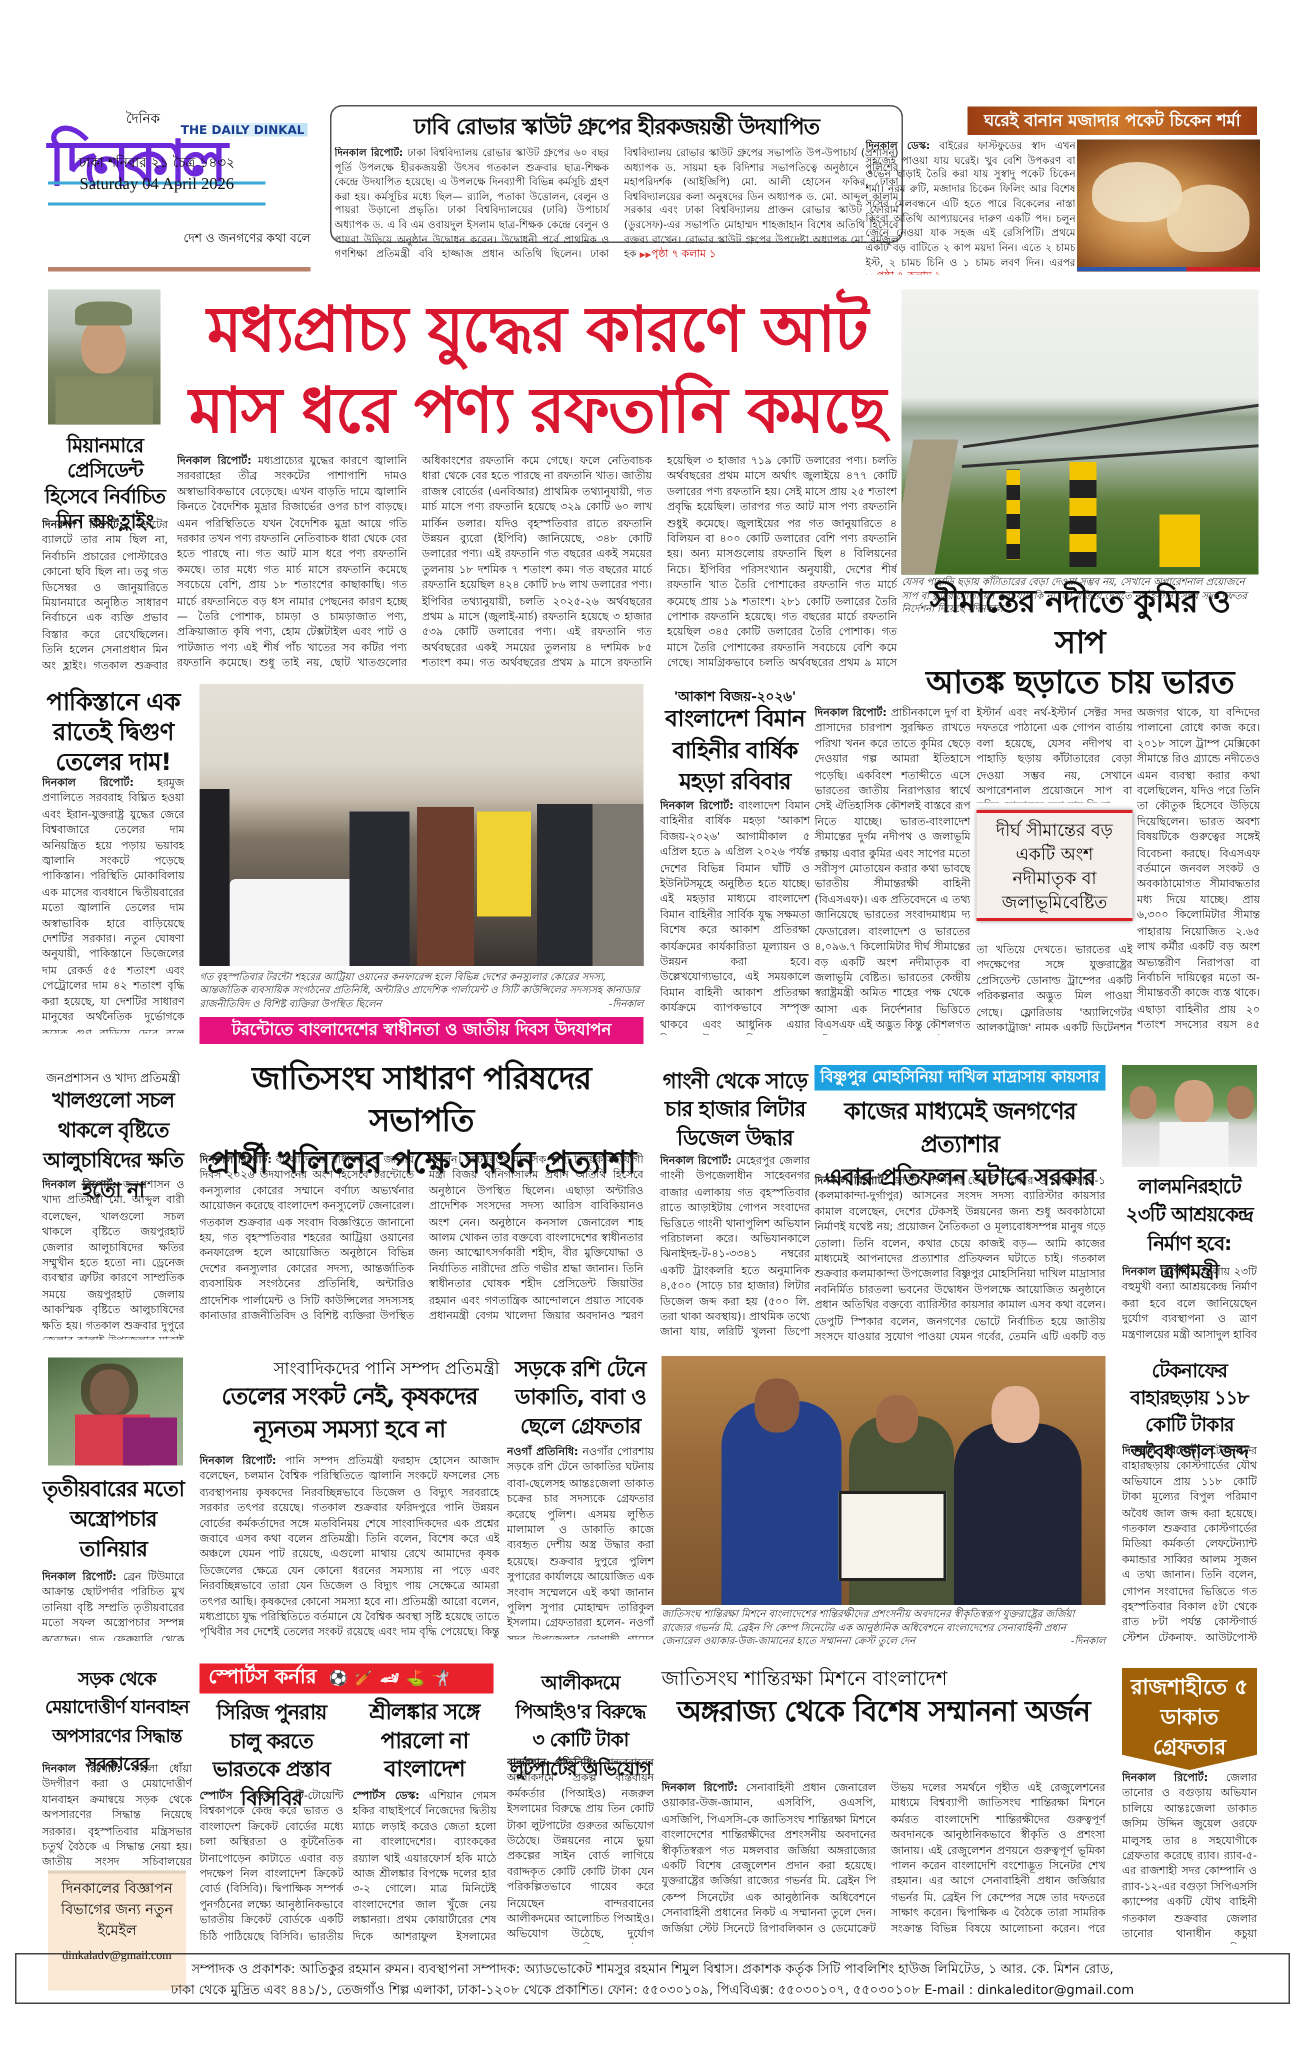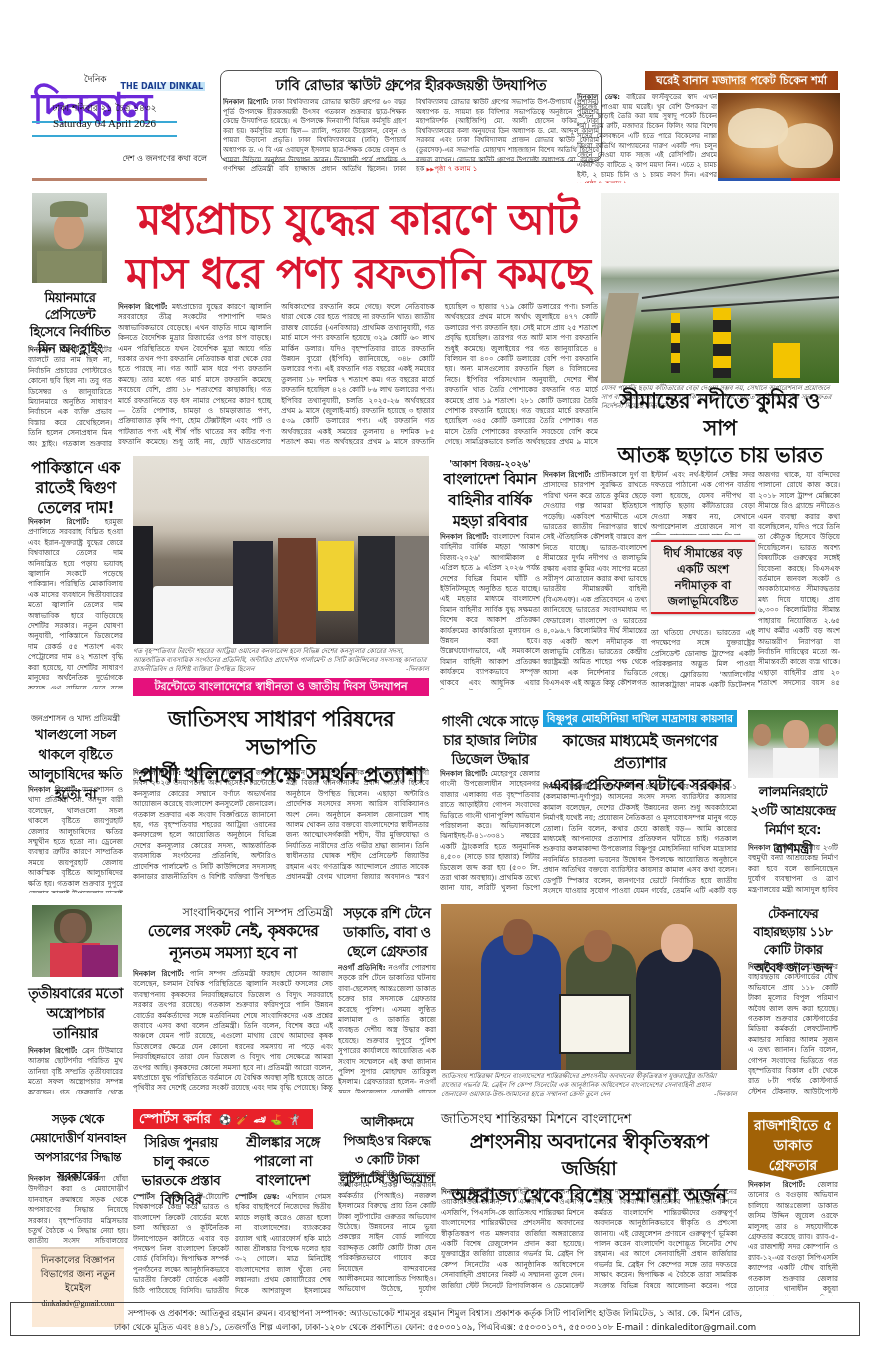--- a/index.html
+++ b/index.html
@@ -139,21 +139,21 @@
   <b>দিনকাল রিপোর্ট:</b>
   <span>বাংলাদেশ বিমান বাহিনীর বার্ষিক মহড়া 'আকাশ বিজয়-২০২৬' আগামীকাল ৫ এপ্রিল হতে ৯ এপ্রিল ২০২৬ পর্যন্ত দেশের বিভিন্ন বিমান ঘাঁটি ও ইউনিটসমূহে অনুষ্ঠিত হতে যাচ্ছে। এই মহড়ার মাধ্যমে বাংলাদেশ বিমান বাহিনীর সার্বিক যুদ্ধ সক্ষমতা বিশেষ করে আকাশ প্রতিরক্ষা কার্যক্রমের কার্যকারিতা মূল্যায়ন ও উন্নয়ন করা হবে। উল্লেখযোগ্যভাবে, এই সময়কালে বিমান বাহিনী আকাশ প্রতিরক্ষা কার্যক্রমে ব্যাপকভাবে সম্পৃক্ত থাকবে এবং আধুনিক এয়ার ডিফেন্স কৌশল, সমন্বিত অপারেশন এবং দ্রুত প্রতিক্রিয়া ব্যবস্থার ওপর বিশেষ গুরুত্ব প্রদান করা হবে।</span>
   
 </div>
 
 <div class="abs body-text" style="left:543px;top:470px;width:104px;height:220px;overflow:hidden">
   <b>দিনকাল রিপোর্ট:</b>
   <span>প্রাচীনকালে দুর্গ বা প্রাসাদের চারপাশ সুরক্ষিত রাখতে পরিখা খনন করে তাতে কুমির ছেড়ে দেওয়ার গল্প আমরা ইতিহাসে পড়েছি। একবিংশ শতাব্দীতে এসে ভারতের জাতীয় নিরাপত্তার স্বার্থে সেই ঐতিহাসিক কৌশলই বাস্তবে রূপ নিতে যাচ্ছে। ভারত-বাংলাদেশ সীমান্তের দুর্গম নদীপথ ও জলাভূমি রক্ষায় এবার কুমির এবং সাপের মতো সরীসৃপ মোতায়েন করার কথা ভাবছে ভারতীয় সীমান্তরক্ষী বাহিনী (বিএসএফ)। এক প্রতিবেদনে এ তথ্য জানিয়েছে ভারতের সংবাদমাধ্যম দ্য ফেডারেল। বাংলাদেশ ও ভারতের ৪,০৯৬.৭ কিলোমিটার দীর্ঘ সীমান্তের বড় একটি অংশ নদীমাতৃক বা জলাভূমি বেষ্টিত। ভারতের কেন্দ্রীয় স্বরাষ্ট্রমন্ত্রী অমিত শাহের পক্ষ থেকে আসা এক নির্দেশনার ভিত্তিতে বিএসএফ এই অদ্ভুত কিন্তু কৌশলগত পরিকল্পনার সম্ভাব্যতা যাচাই শুরু করেছে। গত ২৬ মার্চ বিএসএফের</span>
 </div>
 <div class="abs body-text" style="left:651px;top:470px;width:104px;height:65px;overflow:hidden">ইস্টার্ন এবং নর্থ-ইস্টার্ন সেক্টর সদর দফতরে পাঠানো এক গোপন বার্তায় বলা হয়েছে, যেসব নদীপথ বা পাহাড়ি ছড়ায় কাঁটাতারের বেড়া দেওয়া সম্ভব নয়, সেখানে অপারেশনাল প্রয়োজনে সাপ বা কুমির মোতায়েন করা যায় কি না,</div>
-<div class="abs box-shadow" style="left:651px;top:540px;width:104px;height:74px;border-top:2px solid #d92128;border-bottom:2px solid #d92128;display:flex;align-items:center;justify-content:center;text-align:center;font-size:11.5px;line-height:16px;font-weight:bold;padding:0 6px">দীর্ঘ সীমান্তের বড় একটি অংশ নদীমাতৃক বা জলাভূমিবেষ্টিত</div>
+<div class="abs box-shadow" style="left:651px;top:540px;width:104px;height:74px;border-top:2px solid #d92128;border-bottom:2px solid #d92128;display:flex;align-items:center;justify-content:center;text-align:center;font-size:11.5px;line-height:16px;font-weight:normal;padding:0 6px">দীর্ঘ সীমান্তের বড় একটি অংশ নদীমাতৃক বা জলাভূমিবেষ্টিত</div>
 <div class="abs body-text" style="left:651px;top:628px;width:104px;height:62px;overflow:hidden">তা খতিয়ে দেখতে। ভারতের এই পদক্ষেপের সঙ্গে যুক্তরাষ্ট্রের প্রেসিডেন্ট ডোনাল্ড ট্রাম্পের একটি পরিকল্পনার অদ্ভুত মিল পাওয়া গেছে। ফ্লোরিডায় 'অ্যালিগেটর আলকাট্রাজ' নামক একটি ডিটেনশন সেন্টারের চারপাশে প্রাকৃতিকভাবেই কুমির ও</div>
 <div class="abs body-text" style="left:758px;top:470px;width:82px;height:220px;overflow:hidden">
   <span>অজগর থাকে, যা বন্দিদের পালানো রোধে কাজ করে। ২০১৮ সালে ট্রাম্প মেক্সিকো সীমান্তে রিও গ্র্যান্ডে নদীতেও এমন ব্যবস্থা করার কথা বলেছিলেন, যদিও পরে তিনি তা কৌতুক হিসেবে উড়িয়ে দিয়েছিলেন। ভারত অবশ্য বিষয়টিকে গুরুত্বের সঙ্গেই বিবেচনা করছে। বিএসএফ বর্তমানে জনবল সংকট ও অবকাঠামোগত সীমাবদ্ধতার মধ্য দিয়ে যাচ্ছে। প্রায় ৬,৩০০ কিলোমিটার সীমান্ত পাহারায় নিয়োজিত ২.৬৫ লাখ কর্মীর একটি বড় অংশ অভ্যন্তরীণ নিরাপত্তা বা নির্বাচনি দায়িত্বের মতো অ-সীমান্তবর্তী কাজে ব্যস্ত থাকে। এছাড়া বাহিনীর প্রায় ২০ শতাংশ সদস্যের বয়স ৪৫ থেকে ৬০ বছরের মধ্যে এবং আরও ২০ শতাংশ সদস্য শারীরিকভাবে পুরোপুরি ফিট নন। এই জনবল সংকট মেটাতেই প্রকৃতিকে ঢাল হিসেবে ব্যবহারের চিন্তা করা হচ্ছে। ভারতের কেন্দ্রীয় স্বরাষ্ট্র মন্ত্রণালয়</span>
   
 </div>
 
 <div class="abs" style="left:28px;top:712px;width:95px;font-size:8px;text-align:center">জনপ্রশাসন ও খাদ্য প্রতিমন্ত্রী</div>
 <div class="abs hl" style="left:28px;top:724px;width:95px;font-size:13.5px;line-height:20px">খালগুলো সচল থাকলে বৃষ্টিতে আলুচাষিদের ক্ষতি হতো না</div>
 <div class="abs body-text" style="left:28px;top:785px;width:95px;height:108px;overflow:hidden">
   <b>দিনকাল রিপোর্ট:</b>
@@ -256,21 +256,21 @@
 <div class="abs body-text" style="left:28px;top:1174px;width:100px;height:72px;overflow:hidden">
   <b>দিনকাল রিপোর্ট:</b>
   <span>কালো ধোঁয়া উদগীরণ করা ও মেয়াদোত্তীর্ণ যানবাহন ক্রমান্বয়ে সড়ক থেকে অপসারণের সিদ্ধান্ত নিয়েছে সরকার। বৃহস্পতিবার মন্ত্রিসভার চতুর্থ বৈঠকে এ সিদ্ধান্ত নেয়া হয়। জাতীয় সংসদ সচিবালয়ের মন্ত্রিপরিষদ</span>
   
 </div>
 <div class="abs ad-box" style="left:32px;top:1247px;width:92px;height:80px;padding:4px">
   <div style="font-size:9.5px;line-height:14px;text-align:center">দিনকালের বিজ্ঞাপন বিভাগের জন্য নতুন ইমেইল</div>
   <div style="font-size:8px;text-align:center;margin-top:4px;font-family:'Liberation Serif',serif">dinkaladv@gmail.com</div>
 </div>
 
-<div class="abs sports-bar" style="left:133px;top:1109px;width:180px;height:20px;line-height:20px">
+<div class="abs sports-bar" style="left:133px;top:1109px;width:196px;height:20px;line-height:20px">
   <span>স্পোর্টস কর্নার</span>
   <span style="font-size:10px;margin-left:4px">⚽</span>
   <span style="font-size:10px">🏏</span>
   <span style="font-size:10px">🏎</span>
   <span style="font-size:10px">⛳</span>
   <span style="font-size:10px">🤺</span>
 </div>
 <div class="abs hl" style="left:133px;top:1133px;width:96px;font-size:13.5px;line-height:19px">সিরিজ পুনরায় চালু করতে ভারতকে প্রস্তাব বিসিবির</div>
 <div class="abs body-text" style="left:133px;top:1192px;width:96px;height:104px;overflow:hidden">
   <b>স্পোর্টস ডেস্ক:</b>
@@ -286,21 +286,20 @@
 
 <div class="abs hl" style="left:338px;top:1112px;width:98px;font-size:12.5px;line-height:19px">আলীকদমে পিআইও'র বিরুদ্ধে ৩ কোটি টাকা লুটপাটের অভিযোগ</div>
 <div class="abs body-text" style="left:338px;top:1170px;width:98px;height:126px;overflow:hidden">
   <b>বান্দরবান প্রতিনিধি:</b>
   <span>বান্দরবানের আলীকদমে প্রকল্প বাস্তবায়ন কর্মকর্তার (পিআইও) নজরুল ইসলামের বিরুদ্ধে প্রায় তিন কোটি টাকা লুটপাটের গুরুতর অভিযোগ উঠেছে। উন্নয়নের নামে ভুয়া প্রকল্পের সাইন বোর্ড লাগিয়ে বরাদ্দকৃত কোটি কোটি টাকা যেন পরিকল্পিতভাবে গায়েব করে নিয়েছেন বান্দরবানের আলীকদমের আলোচিত পিআইও। অভিযোগ উঠেছে, দুর্যোগ ব্যবস্থাপনা ও গ্রামীণ অবকাঠামো উন্নয়ন, কাজের বিনিময়ে খাদ্য ও নগদ অর্থ নামে বরাদ্দকৃত অর্থের বড় একটি অংশ</span>
   
 </div>
 
 <div class="abs" style="left:441px;top:1109px;width:296px;font-size:13px;text-align:left">জাতিসংঘ শান্তিরক্ষা মিশনে বাংলাদেশ</div>
 <div class="abs hl" style="left:441px;top:1128px;width:296px;font-size:19px;line-height:27px">
-  <div>প্রশংসনীয় অবদানের স্বীকৃতিস্বরূপ জর্জিয়া</div>
   <div>অঙ্গরাজ্য থেকে বিশেষ সম্মাননা অর্জন</div>
 </div>
 <div class="abs body-text" style="left:441px;top:1187px;width:296px;height:108px;overflow:hidden;column-count:2;column-gap:10px">
   <b>দিনকাল রিপোর্ট:</b>
   <span>সেনাবাহিনী প্রধান জেনারেল ওয়াকার-উজ-জামান, এসবিপি, ওএসপি, এসজিপি, পিএসসি-কে জাতিসংঘ শান্তিরক্ষা মিশনে বাংলাদেশের শান্তিরক্ষীদের প্রশংসনীয় অবদানের স্বীকৃতিস্বরূপ গত মঙ্গলবার জর্জিয়া অঙ্গরাজ্যের একটি বিশেষ রেজুলেশন প্রদান করা হয়েছে। যুক্তরাষ্ট্রের জর্জিয়া রাজ্যের গভর্নর মি. ব্রেইন পি কেম্প সিনেটের এক আনুষ্ঠানিক অধিবেশনে সেনাবাহিনী প্রধানের নিকট এ সম্মাননা তুলে দেন। জর্জিয়া স্টেট সিনেটে রিপাবলিকান ও ডেমোক্রেট উভয় দলের সমর্থনে গৃহীত এই রেজুলেশনের মাধ্যমে বিশ্বব্যাপী জাতিসংঘ শান্তিরক্ষা মিশনে কর্মরত বাংলাদেশি শান্তিরক্ষীদের গুরুত্বপূর্ণ অবদানকে</span>
   <span>আনুষ্ঠানিকভাবে স্বীকৃতি ও প্রশংসা জানায়। এই রেজুলেশন প্রণয়নে গুরুত্বপূর্ণ ভূমিকা পালন করেন বাংলাদেশি বংশোদ্ভূত সিনেটর শেখ রহমান। এর আগে সেনাবাহিনী প্রধান জর্জিয়ার গভর্নর মি. ব্রেইন পি কেম্পের সঙ্গে তার দফতরে সাক্ষাৎ করেন। দ্বিপাক্ষিক এ বৈঠকে তারা সামরিক সংক্রান্ত বিভিন্ন বিষয়ে আলোচনা করেন। পরে সেনাবাহিনী প্রধানের নেতৃত্বে বাংলাদেশ প্রতিনিধিদল সিনেট অধিবেশনে অংশগ্রহণ করে। এ সময় তিনি জর্জিয়ার লেফটেন্যান্ট গভর্নর মি. বার্ট জোনসের সঙ্গেও সাক্ষাৎ করেন। উল্লেখ্য, গত ২৮ মার্চ সরকারি সফরে সেনাবাহিনী প্রধান যুক্তরাষ্ট্র গমন করেছেন।</span>
 </div>
 
 <div class="abs red-tag" style="left:748px;top:1112px;width:90px;height:68px;padding-top:3px;clip-path:polygon(0 0,100% 0,100% 85%,50% 100%,0 85%);font-size:14px;line-height:20px">রাজশাহীতে ৫ ডাকাত গ্রেফতার</div>
 <div class="abs body-text" style="left:748px;top:1180px;width:90px;height:116px;overflow:hidden">

